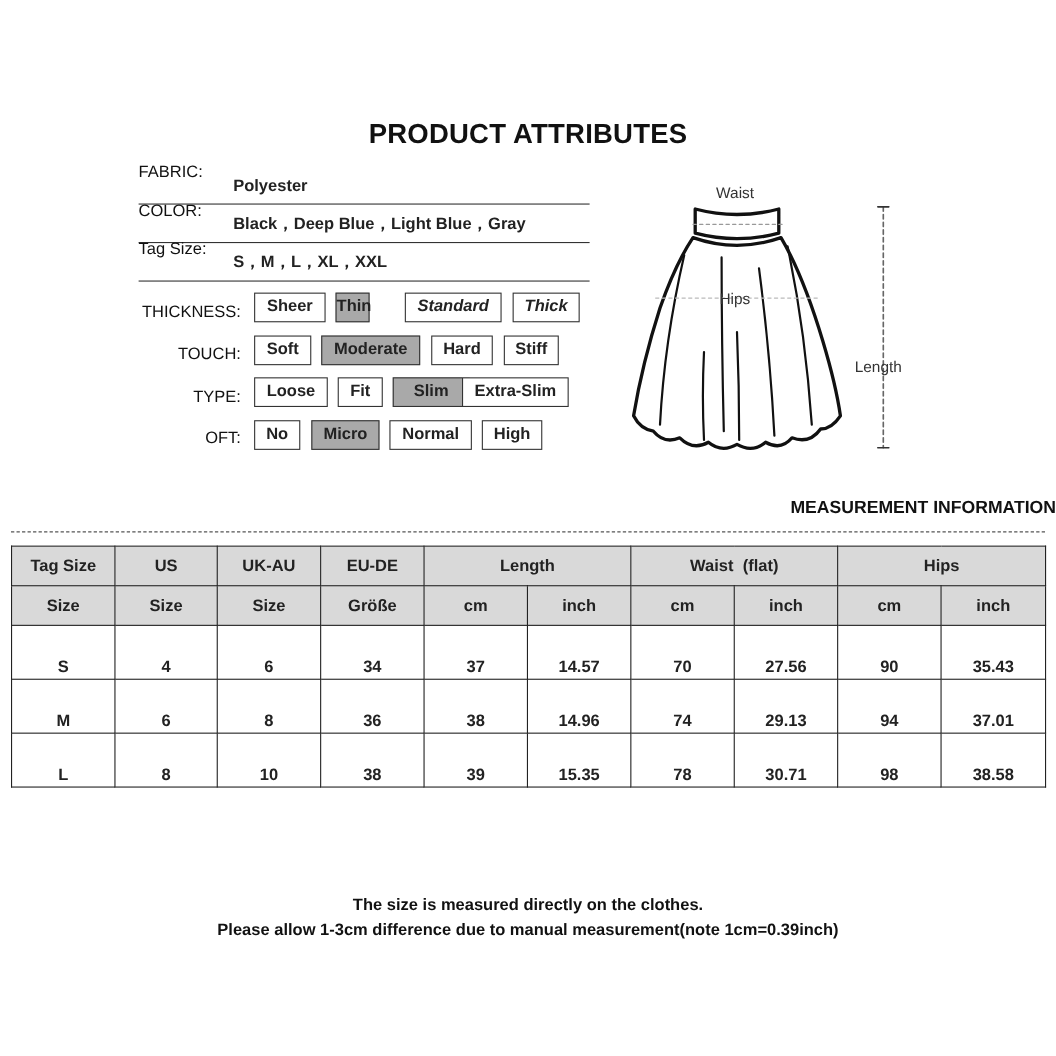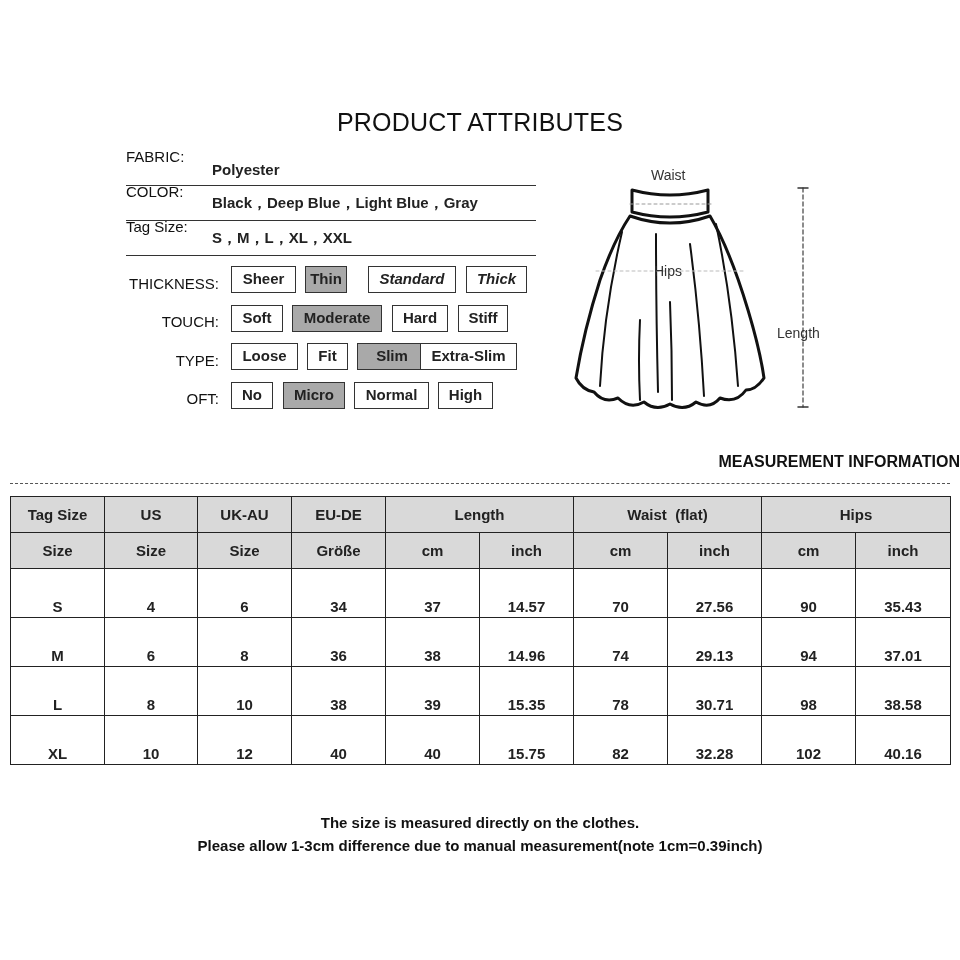--- a/index.html
+++ b/index.html
@@ -1,19 +1,19 @@
 <!DOCTYPE html>
 <html><head>
 <meta charset="utf-8">
 <style>
   html, body { margin: 0; padding: 0; background: #ffffff; }
   body { width: 960px; height: 960px; position: relative; overflow: hidden;
          font-family: "Liberation Sans", sans-serif; color: #111; }
   .abs { position: absolute; }
-  .title { top: 108px; left: 0; width: 960px; text-align: center; font-weight: normal; font-size: 25px; letter-spacing: 0.2px; }
+  .title { top: 108px; left: 0; width: 960px; text-align: center; font-weight: bold; font-size: 25px; letter-spacing: 0.2px; }
   .attr-row { left: 126px; width: 410px; height: 35px; border-bottom: 1.5px solid #333; }
   .attr-label { position: absolute; left: 0; bottom: 20px; font-size: 15px; }
   .attr-value { position: absolute; left: 86px; bottom: 7px; font-size: 15px; font-weight: bold; color: #222; }
   .opt-label { position: absolute; font-size: 15px; text-align: right; width: 100px; }
   .opt { position: absolute; height: 27px; border: 1.5px solid #333; box-sizing: border-box; background: #fff;
          font-size: 15px; font-weight: bold; text-align: center; line-height: 24px; color: #222; }
   .opt.sel { background: #a9a9a9; }
   .sub-title { top: 453px; left: 0; width: 960px; text-align: right; font-weight: bold; font-size: 16px; }
   .dash { top: 483px; left: 10px; width: 940px; border-top: 1px dashed #555; }
   table.m { position: absolute; top: 496px; left: 10px; width: 940px; border-collapse: collapse; table-layout: fixed; }
@@ -37,21 +37,21 @@
   <span class="attr-value">Black，Deep Blue，Light Blue，Gray</span>
 </div>
 <div class="abs attr-row" style="top:220px;">
   <span class="attr-label">Tag Size:</span>
   <span class="attr-value">S，M，L，XL，XXL</span>
 </div>
 
 <div>
   <span class="opt-label" style="left:119px;top:275px;">THICKNESS:</span>
   <div class="opt" style="left:231px;top:266px;width:65px;">Sheer</div>
-  <div class="opt sel" style="left:305px;top:266px;width:42px;">Thin</div>
+  <div class="opt sel" style="left:305px;top:266px;width:31px;">Thin</div>
   <div class="opt" style="left:368px;top:266px;width:88px;font-style:italic;">Standard</div>
   <div class="opt" style="left:466px;top:266px;width:61px;font-style:italic;">Thick</div>
 </div>
 <div>
   <span class="opt-label" style="left:119px;top:313px;">TOUCH:</span>
   <div class="opt" style="left:231px;top:305px;width:52px;">Soft</div>
   <div class="opt sel" style="left:292px;top:305px;width:90px;">Moderate</div>
   <div class="opt" style="left:392px;top:305px;width:56px;">Hard</div>
   <div class="opt" style="left:458px;top:305px;width:50px;">Stiff</div>
 </div>
@@ -160,29 +160,17 @@
         <td>8</td>
         <td>10</td>
         <td>38</td>
         <td>39</td>
         <td>15.35</td>
         <td>78</td>
         <td>30.71</td>
         <td>98</td>
         <td>38.58</td>
   </tr>
-  <tr class="d">
-    <td>XL</td>
-        <td>10</td>
-        <td>12</td>
-        <td>40</td>
-        <td>40</td>
-        <td>15.75</td>
-        <td>82</td>
-        <td>32.28</td>
-        <td>102</td>
-        <td>40.16</td>
-  </tr>
 </tbody>
   </table>
 
 <div class="abs note" style="top:814px;">The size is measured directly on the clothes.</div>
 <div class="abs note" style="top:837px;">Please allow 1-3cm difference due to manual measurement(note 1cm=0.39inch)</div>
 
 </body></html>

